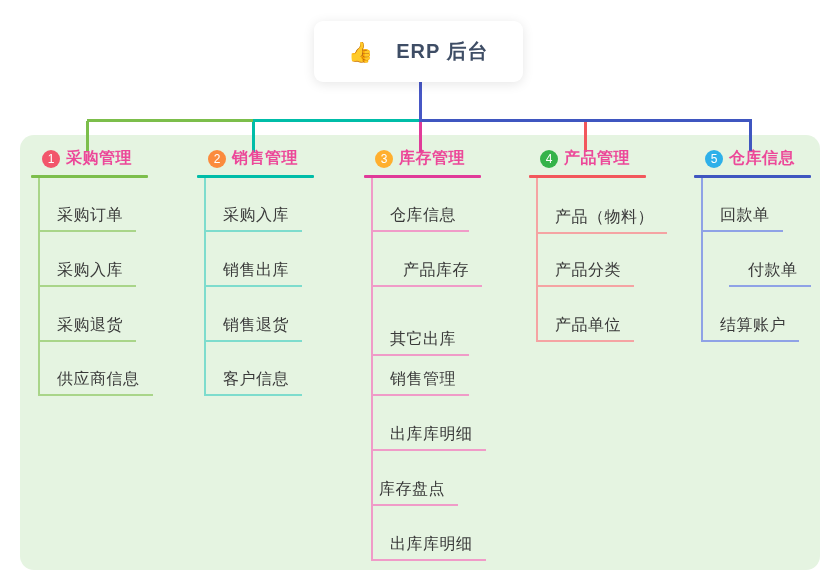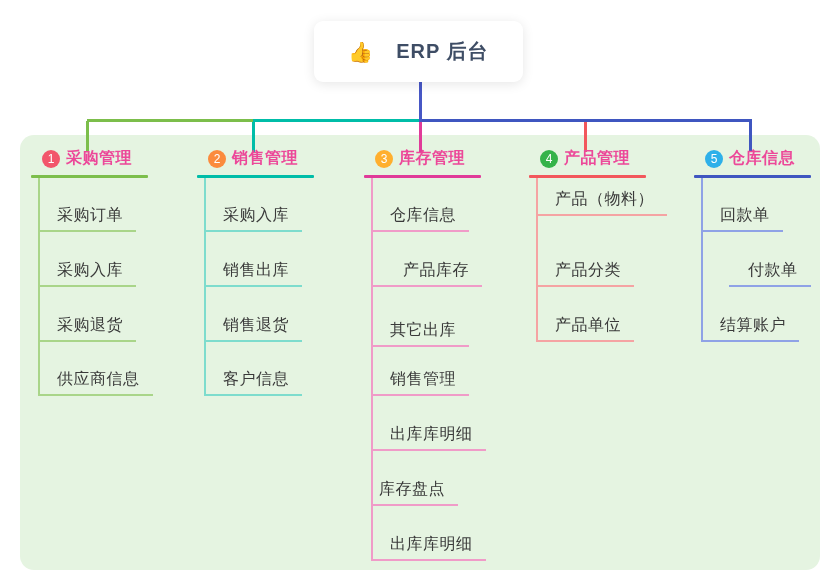--- a/index.html
+++ b/index.html
@@ -74,34 +74,34 @@
       </div>
       <div class="branch" style="left: 364px;">
     <div class="branch-header" style="left: 11px;">
       <span class="badge" style="background: rgb(255, 175, 46);">3</span>
       <span class="branch-title">库存管理</span>
     </div>
     <div class="branch-underline" style="background: rgb(224, 59, 153);"></div>
     <div class="trunk" style="height: 382.8px; background: rgb(240, 155, 200);"></div>
   <div class="child" style="top: 205px; border-bottom-color: rgb(240, 155, 200);">仓库信息</div>
         <div class="child" style="top: 259.8px; border-bottom-color: rgb(240, 155, 200); padding-left: 32px;">产品库存</div>
-        <div class="child" style="top: 320px; border-bottom-color: rgb(240, 155, 200);">其它出库</div>
+        <div class="child" style="top: 329px; border-bottom-color: rgb(240, 155, 200);">其它出库</div>
         <div class="child" style="top: 369.4px; border-bottom-color: rgb(240, 155, 200);">销售管理</div>
         <div class="child" style="top: 424.2px; border-bottom-color: rgb(240, 155, 200);">出库库明细</div>
         <div class="child" style="top: 479px; border-bottom-color: rgb(240, 155, 200); padding-left: 8px;">库存盘点</div>
         <div class="child" style="top: 533.8px; border-bottom-color: rgb(240, 155, 200);">出库库明细</div>
       </div>
       <div class="branch" style="left: 529px;">
     <div class="branch-header" style="left: 11px;">
       <span class="badge" style="background: rgb(53, 179, 74);">4</span>
       <span class="branch-title">产品管理</span>
     </div>
     <div class="branch-underline" style="background: rgb(242, 87, 92);"></div>
     <div class="trunk" style="height: 163.6px; background: rgb(245, 163, 163);"></div>
-  <div class="child" style="top: 189px; border-bottom-color: rgb(245, 163, 163);">产品（物料）</div>
+  <div class="child" style="top: 207px; border-bottom-color: rgb(245, 163, 163);">产品（物料）</div>
         <div class="child" style="top: 259.8px; border-bottom-color: rgb(245, 163, 163);">产品分类</div>
         <div class="child" style="top: 314.6px; border-bottom-color: rgb(245, 163, 163);">产品单位</div>
       </div>
       <div class="branch" style="left: 694px;">
     <div class="branch-header" style="left: 11px;">
       <span class="badge" style="background: rgb(46, 176, 233);">5</span>
       <span class="branch-title">仓库信息</span>
     </div>
     <div class="branch-underline" style="background: rgb(63, 86, 192);"></div>
     <div class="trunk" style="height: 163.6px; background: rgb(143, 162, 230);"></div>

